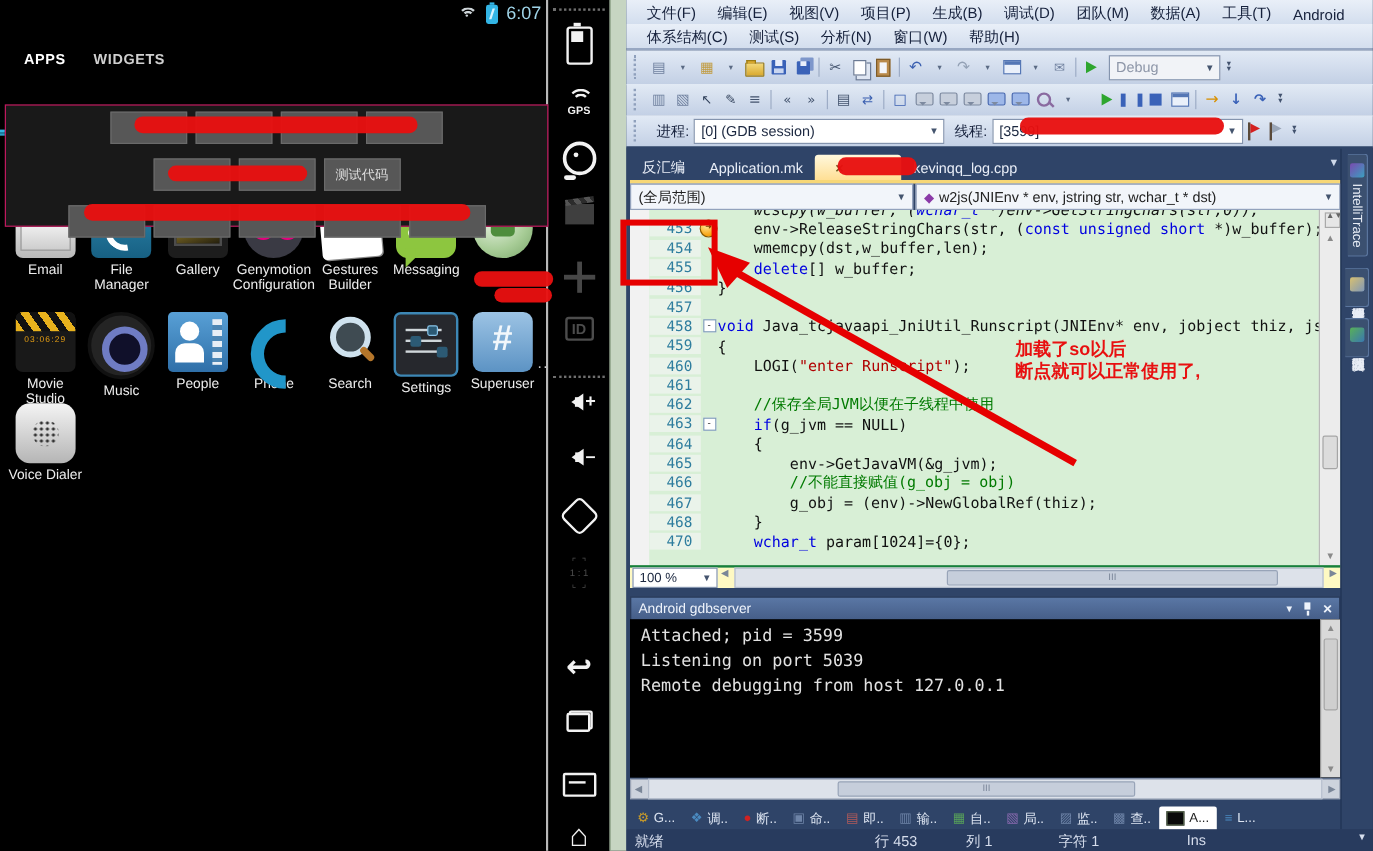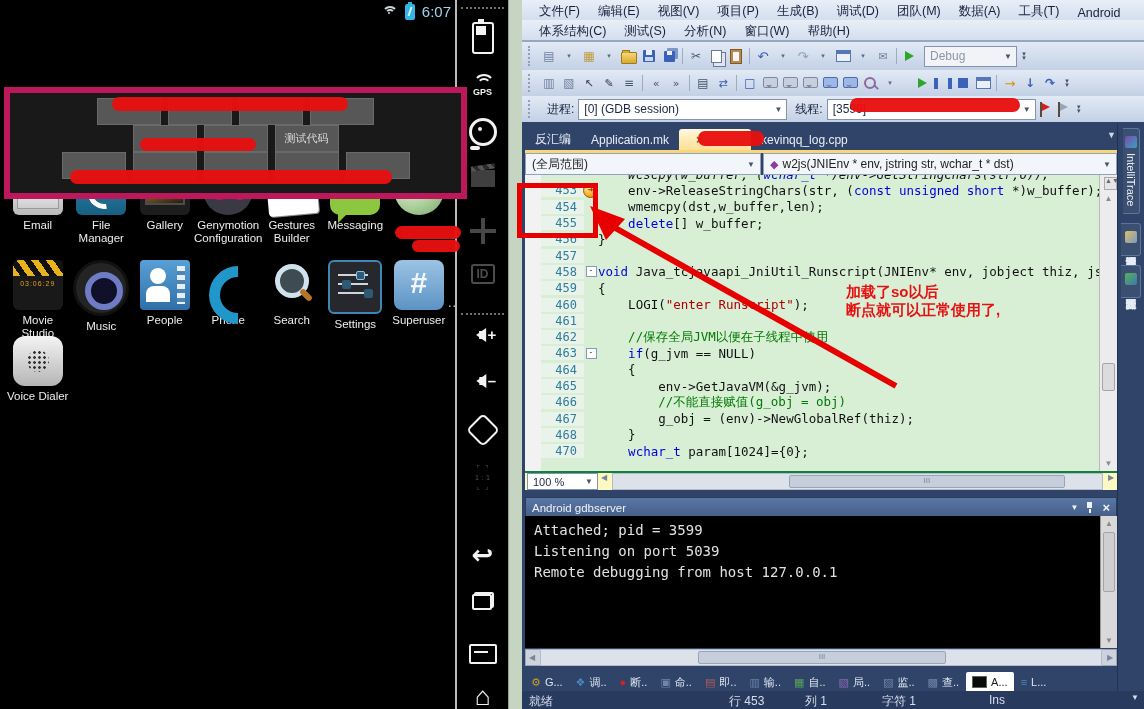--- a/index.html
+++ b/index.html
@@ -18,21 +18,21 @@
   .batt:before{content:"";position:absolute;top:-2px;left:3px;width:4px;height:2px;background:#33b5e5}
   .batt:after{content:"";position:absolute;left:4px;top:3px;width:2px;height:9px;background:#d6f3ff;transform:skewX(-18deg)}
   .ptime{color:#9fd4e8;font-size:15px}
   .apps-tabs{position:absolute;top:40px;left:0;right:0;height:32px}
   .apps-tab{position:absolute;top:2px;font-size:12px;font-weight:bold;letter-spacing:.5px;color:#e4e4e4}
   .apps-tab.t1{left:20px;color:#fff}
   .apps-tab.t2{left:78px;color:#cfcfcf}
   .tab-underline{position:absolute;top:68px;left:0;width:183px;height:5px;background:#33b5e5}
   .tab-line{position:absolute;top:70px;left:0;width:455px;height:2px;background:#1b7ea1}
   
-  #popup{position:absolute;left:4px;top:87px;width:451px;height:95px;background:#191919;border:6px solid #be185d;z-index:5;display:flex;flex-direction:column;padding-top:5px;gap:0}
+  #popup{position:absolute;left:4px;top:87px;width:451px;height:95px;background:#191919;border:1px solid #be185d;z-index:5;display:flex;flex-direction:column;padding-top:5px;gap:12px}
   .prow{display:flex;justify-content:center;gap:7px}
   .pbtn{width:62px;height:25px;background:#575757;border:1px solid #6a6a6a;color:#ddd;font-size:11px;display:flex;align-items:center;justify-content:center}
   
   .approw{position:absolute;left:6px;width:449px;display:flex}
   .approw.r1{top:165px;z-index:1}
   .approw.r2{top:260px}
   .approw.r3{top:336px}
   .app{width:63.5px;display:flex;flex-direction:column;align-items:center}
   .app .lbl{margin-top:4px;font-size:11.5px;color:#ededed;text-align:center;line-height:13px}
   .ic{width:50px;height:50px;border-radius:8px;position:relative;flex:none}
@@ -219,20 +219,26 @@
       <div class="p-status-right">
         <span class="wifi">
             <i></i>
             <i></i>
             <i></i>
           </span>
         <span class="batt"></span>
         <span class="ptime">6:07</span>
       </div>
     </div>
+    <div class="apps-tabs">
+      <span class="apps-tab t1">APPS</span>
+      <span class="apps-tab t2">WIDGETS</span>
+      <div class="tab-underline"></div>
+      <div class="tab-line"></div>
+    </div>
     <div id="popup">
         <div class="prow">
           <div class="pbtn"></div>
           <div class="pbtn"></div>
           <div class="pbtn"></div>
           <div class="pbtn"></div>
         </div>
         <div class="prow">
           <div class="pbtn"></div>
           <div class="pbtn"></div>

